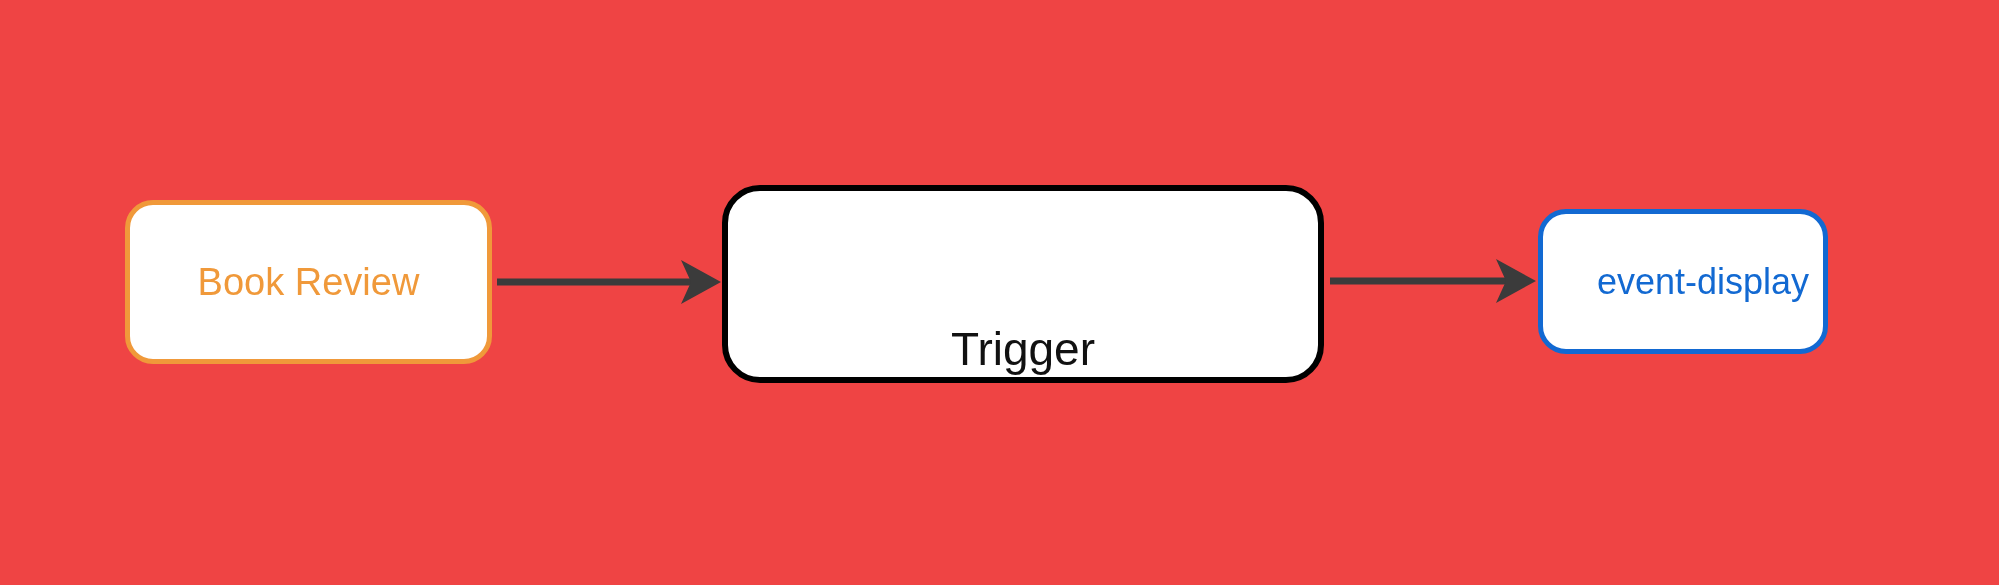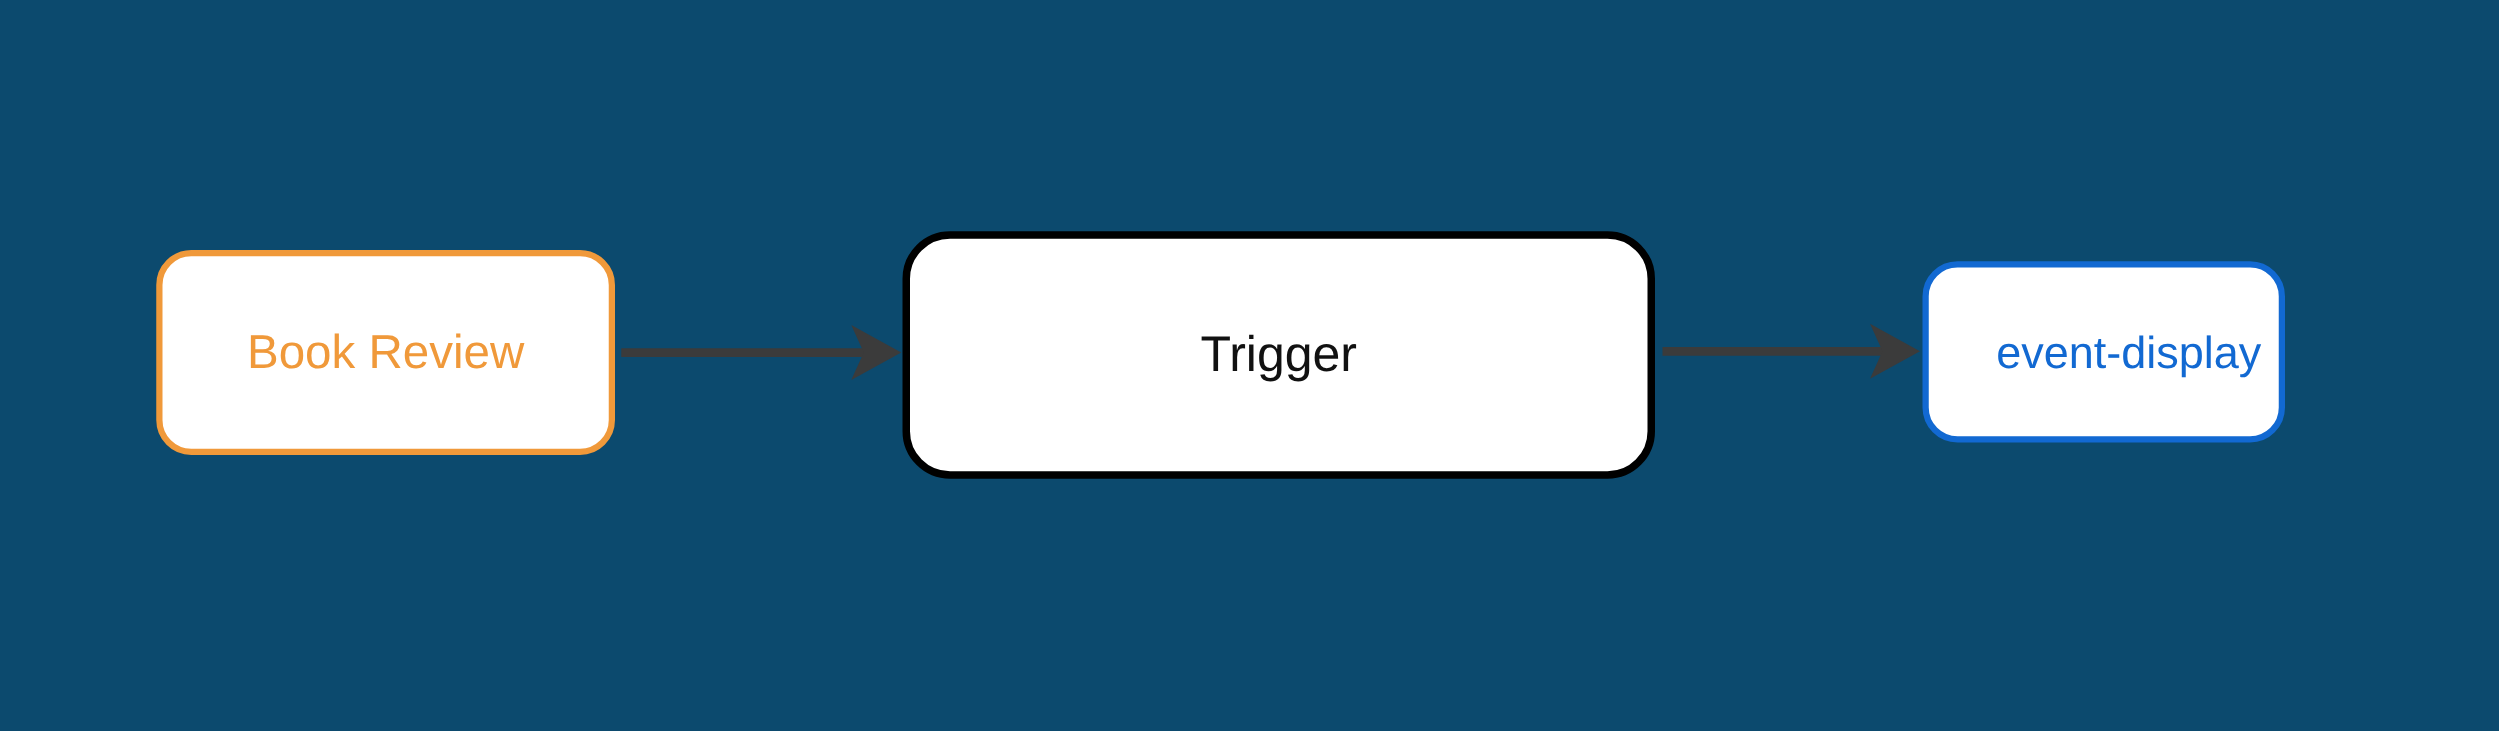--- a/index.html
+++ b/index.html
@@ -4,21 +4,21 @@
 <style>
   html, body {
     margin: 0;
     padding: 0;
     background: #ffffff;
   }
   .canvas {
     position: relative;
     width: 1999px;
     height: 585px;
-    background: #0c4a6e;
+    background: #ef4444;
     overflow: hidden;
     font-family: "Liberation Sans", sans-serif;
   }
   .edges {
     position: absolute;
     left: 0;
     top: 0;
     pointer-events: none;
   }
   .edge-line {
@@ -47,22 +47,23 @@
     font-size: 38px;
     line-height: 54px;
   }
   .node-trigger {
     left: 722px;
     top: 185px;
     width: 602px;
     height: 198px;
     border: 6px solid #000000;
     border-radius: 38px;
-    font-size: 40px;
+    font-size: 46px;
     line-height: 55px;
+    justify-content: flex-end;
   }
   .node-display {
     left: 1538px;
     top: 209px;
     width: 290px;
     height: 145px;
     border: 5px solid #1269d2;
     border-radius: 28px;
     font-size: 36px;
     line-height: 44px;

